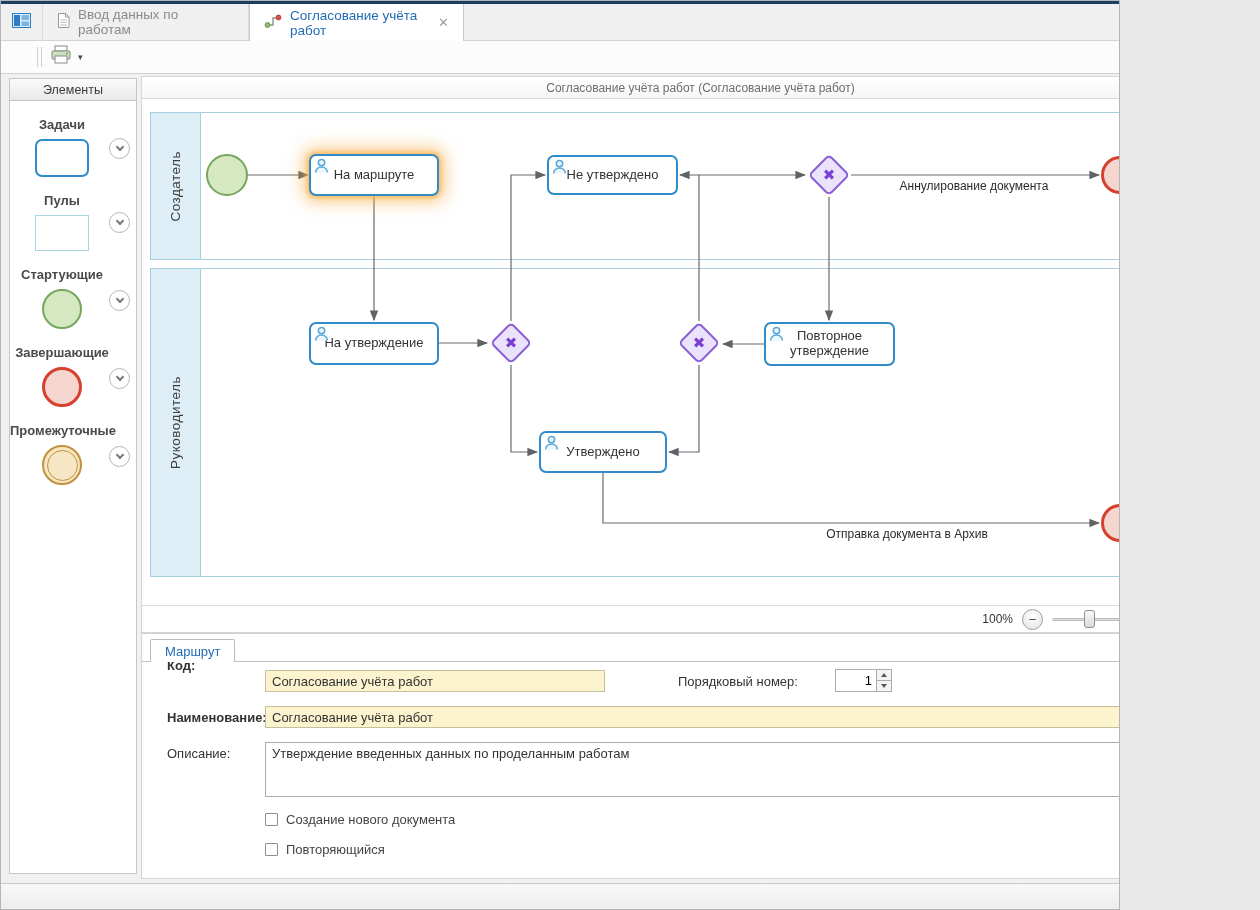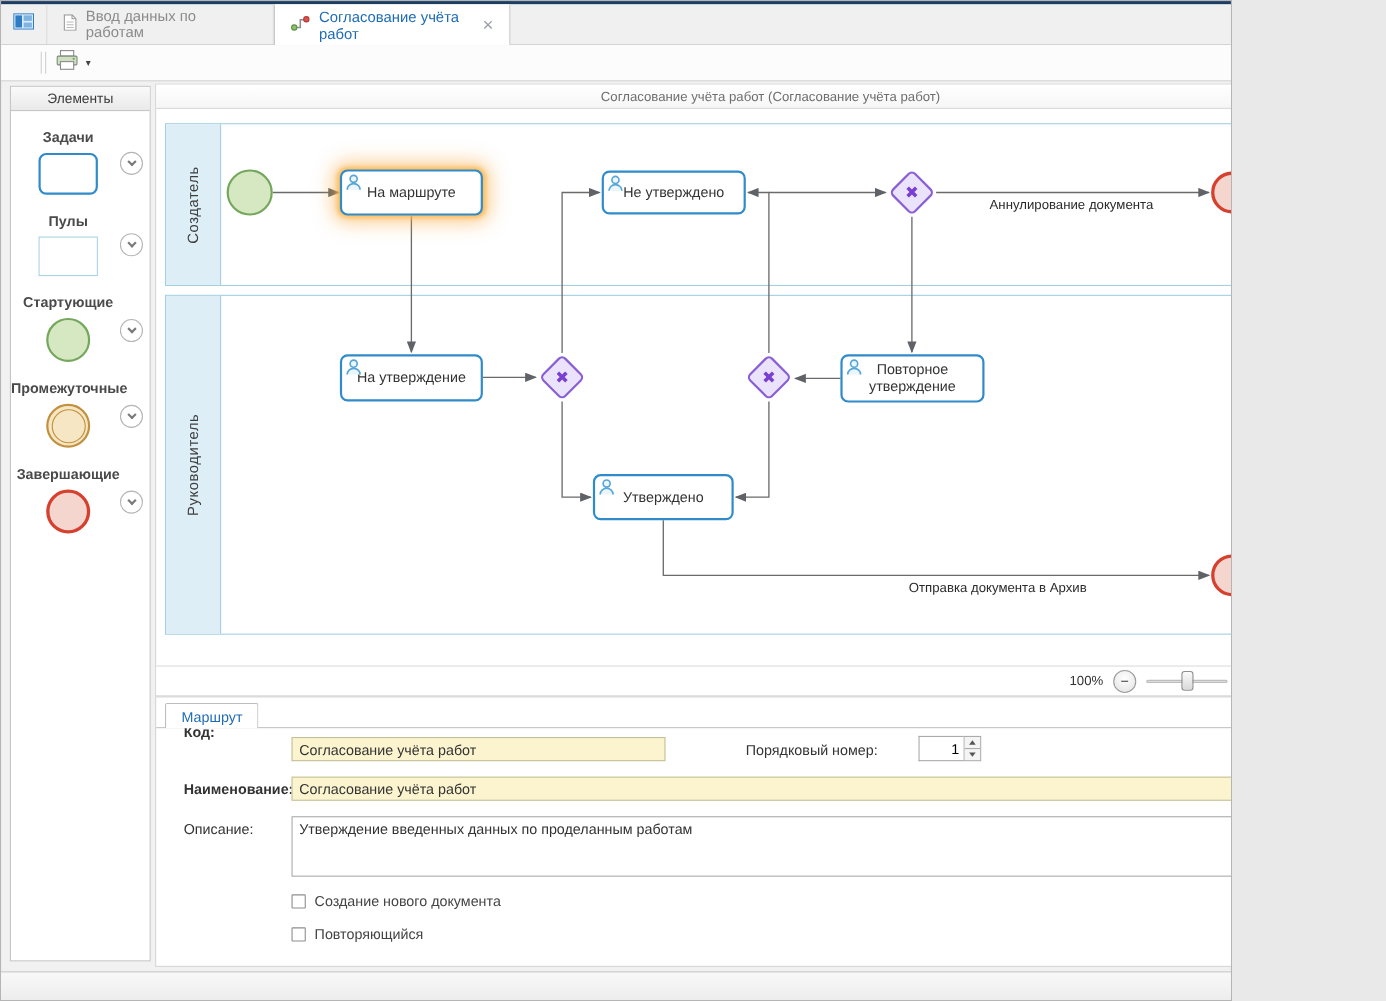--- a/index.html
+++ b/index.html
@@ -53,21 +53,21 @@
   .task.selected{box-shadow:0 0 4px 2px rgba(250,185,80,.85),0 0 16px 7px rgba(247,166,55,.5);}
   .gw-node{position:absolute;z-index:3;width:44px;height:44px;display:flex;align-items:center;justify-content:center;cursor:pointer;}
   .gw-node .diamond{width:30px;height:30px;transform:rotate(45deg);border:2px solid #8a5fd6;border-radius:5px;background:#eae3fb;}
   .gw-node .xmark{position:absolute;font-size:15px;font-weight:bold;color:#7a3fd1;}
   .event{position:absolute;z-index:3;border-radius:50%;cursor:pointer;}
   .ev-start{width:42px;height:42px;border:2.5px solid #74a75c;background:#d5e8c2;}
   .ev-end{width:38px;height:38px;border:3px solid #d5402f;background:#f5d6ce;}
   .edge-label{position:absolute;z-index:3;font-size:12px;color:#2b2b2b;text-align:center;}
   
   #zoombar{position:absolute;left:0;bottom:0;width:100%;height:27px;border-top:1px solid #dcdcdc;background:#ffffff;
-           display:flex;align-items:center;justify-content:flex-end;gap:9px;padding-right:26px;}
+           display:flex;align-items:center;justify-content:flex-end;gap:9px;padding-right:16px;}
   #zoom-level{font-size:12px;color:#333;}
   .round-btn{width:21px;height:21px;border:1px solid #9b9b9b;border-radius:50%;background:radial-gradient(circle at 50% 35%,#ffffff,#e2e2e2);
              display:flex;align-items:center;justify-content:center;font-size:13px;color:#3c3c3c;cursor:pointer;line-height:1;}
   #zoom-slider{position:relative;width:74px;height:18px;cursor:pointer;}
   #zoom-slider .track{position:absolute;left:0;right:0;top:8px;height:3px;background:#dcdcdc;border:1px solid #bdbdbd;border-radius:2px;}
   #zoom-slider .handle{position:absolute;left:32px;top:0;width:11px;height:18px;border:1px solid #8e8e8e;border-radius:3px;
                        background:linear-gradient(#fbfbfb,#d9d9d9);}
   .zoom-icon{width:20px;height:19px;display:flex;align-items:center;justify-content:center;cursor:pointer;}
   
   #props{position:absolute;left:140px;top:632px;width:1119px;height:246px;background:#ffffff;border:1px solid #d5d5d5;border-top:1px solid #cfcfcf;}
@@ -173,32 +173,32 @@
     <div class="pal-item">
       <div class="pal-label">Стартующие</div>
       <div class="pal-shape-wrap">
           <div class="shape-start"></div>
         </div>
       <div class="pal-chevron">
           <span class="chev"></span>
         </div>
     </div>
     <div class="pal-item">
+      <div class="pal-label">Завершающие</div>
+      <div class="pal-shape-wrap">
+          <div class="shape-end"></div>
+        </div>
+      <div class="pal-chevron">
+          <span class="chev"></span>
+        </div>
+    </div>
+    <div class="pal-item">
       <div class="pal-label">Промежуточные</div>
       <div class="pal-shape-wrap">
           <div class="shape-inter"></div>
-        </div>
-      <div class="pal-chevron">
-          <span class="chev"></span>
-        </div>
-    </div>
-    <div class="pal-item">
-      <div class="pal-label">Завершающие</div>
-      <div class="pal-shape-wrap">
-          <div class="shape-end"></div>
         </div>
       <div class="pal-chevron">
           <span class="chev"></span>
         </div>
     </div>
   </div>
 
   <div id="canvas">
     <div id="canvas-title">Согласование учёта работ (Согласование учёта работ)</div>
 

